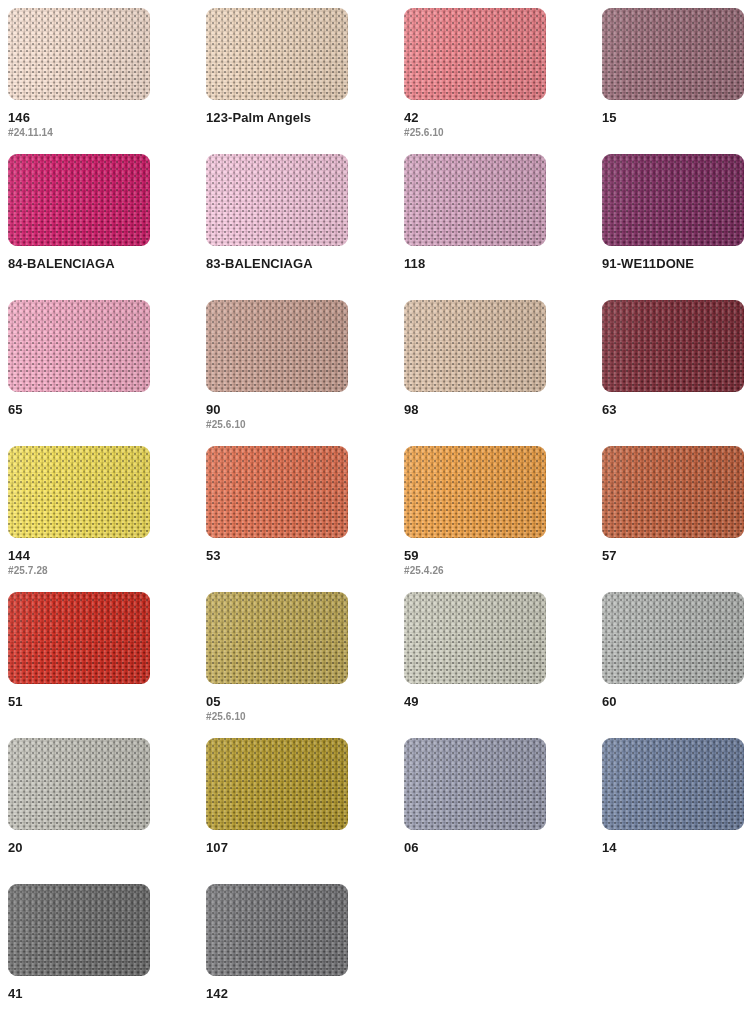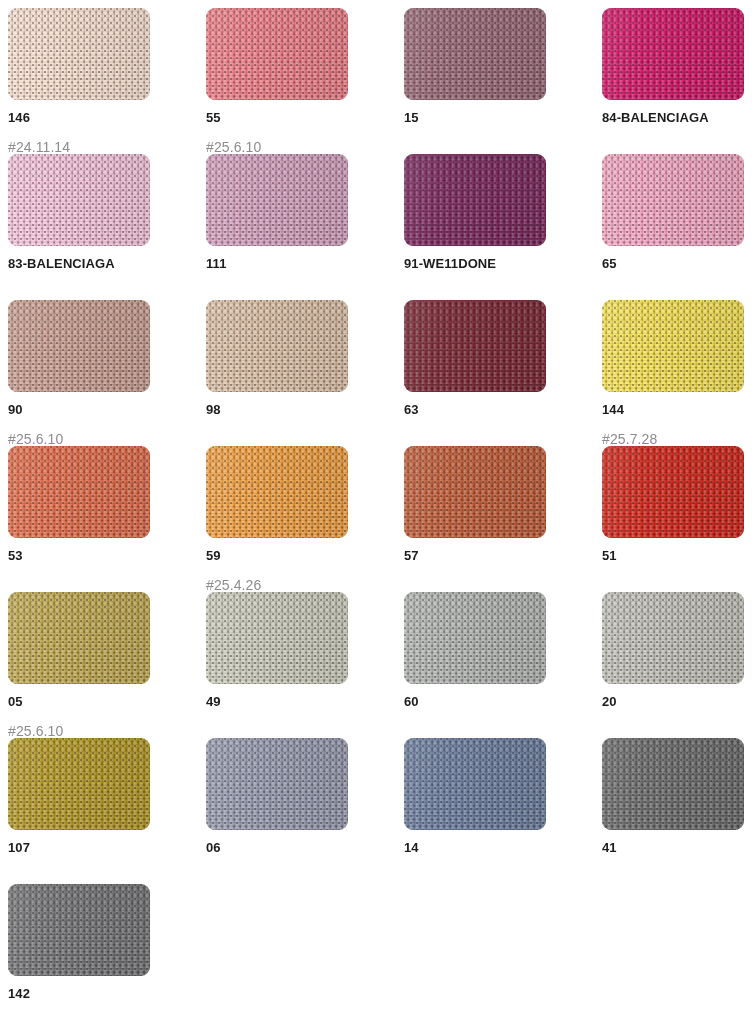--- a/index.html
+++ b/index.html
@@ -91,23 +91,23 @@
   .swatch-label {
     margin-top: 11px;
     font-size: 13px;
     font-weight: 700;
     color: #1c1c1c;
     letter-spacing: 0.1px;
     line-height: 14px;
     white-space: nowrap;
   }
   .swatch-sublabel {
-    margin-top: 17px;
-    font-size: 14px;
-    font-weight: 400;
+    margin-top: 3px;
+    font-size: 10px;
+    font-weight: 700;
     color: #8c8c8c;
     line-height: 10px;
     letter-spacing: 0.1px;
     white-space: nowrap;
   }
   .swatch-sublabel:empty { display: none; }
 </style>
 </head>
 <body>
 
@@ -116,27 +116,36 @@
       <div class="swatch-chip" style="background-color: rgb(247, 223, 208);">
         <div class="tex-ribs"></div>
         <div class="tex-rows"></div>
         <div class="tex-dots"></div>
         <div class="tex-shade"></div>
       </div>
       <div class="swatch-label">146</div>
       <div class="swatch-sublabel">#24.11.14</div>
     </div>
     <div class="swatch-cell">
+      <div class="swatch-chip" style="background-color: rgb(238, 213, 188);">
+        <div class="tex-ribs"></div>
+        <div class="tex-rows"></div>
+        <div class="tex-dots"></div>
+        <div class="tex-shade"></div>
+      </div>
+      <div class="swatch-label">123-Palm Angels</div>
+    </div>
+    <div class="swatch-cell">
       <div class="swatch-chip" style="background-color: rgb(239, 129, 137);">
         <div class="tex-ribs"></div>
         <div class="tex-rows"></div>
         <div class="tex-dots"></div>
         <div class="tex-shade"></div>
       </div>
-      <div class="swatch-label">55</div>
+      <div class="swatch-label">42</div>
       <div class="swatch-sublabel">#25.6.10</div>
     </div>
     <div class="swatch-cell">
       <div class="swatch-chip" style="background-color: rgb(154, 107, 120);">
         <div class="tex-ribs"></div>
         <div class="tex-rows"></div>
         <div class="tex-dots"></div>
         <div class="tex-shade"></div>
       </div>
       <div class="swatch-label">15</div>
@@ -159,21 +168,21 @@
       </div>
       <div class="swatch-label">83-BALENCIAGA</div>
     </div>
     <div class="swatch-cell">
       <div class="swatch-chip" style="background-color: rgb(213, 163, 192);">
         <div class="tex-ribs"></div>
         <div class="tex-rows"></div>
         <div class="tex-dots"></div>
         <div class="tex-shade"></div>
       </div>
-      <div class="swatch-label">111</div>
+      <div class="swatch-label">118</div>
     </div>
     <div class="swatch-cell">
       <div class="swatch-chip" style="background-color: rgb(124, 42, 94);">
         <div class="tex-ribs"></div>
         <div class="tex-rows"></div>
         <div class="tex-dots"></div>
         <div class="tex-shade"></div>
       </div>
       <div class="swatch-label">91-WE11DONE</div>
     </div>

